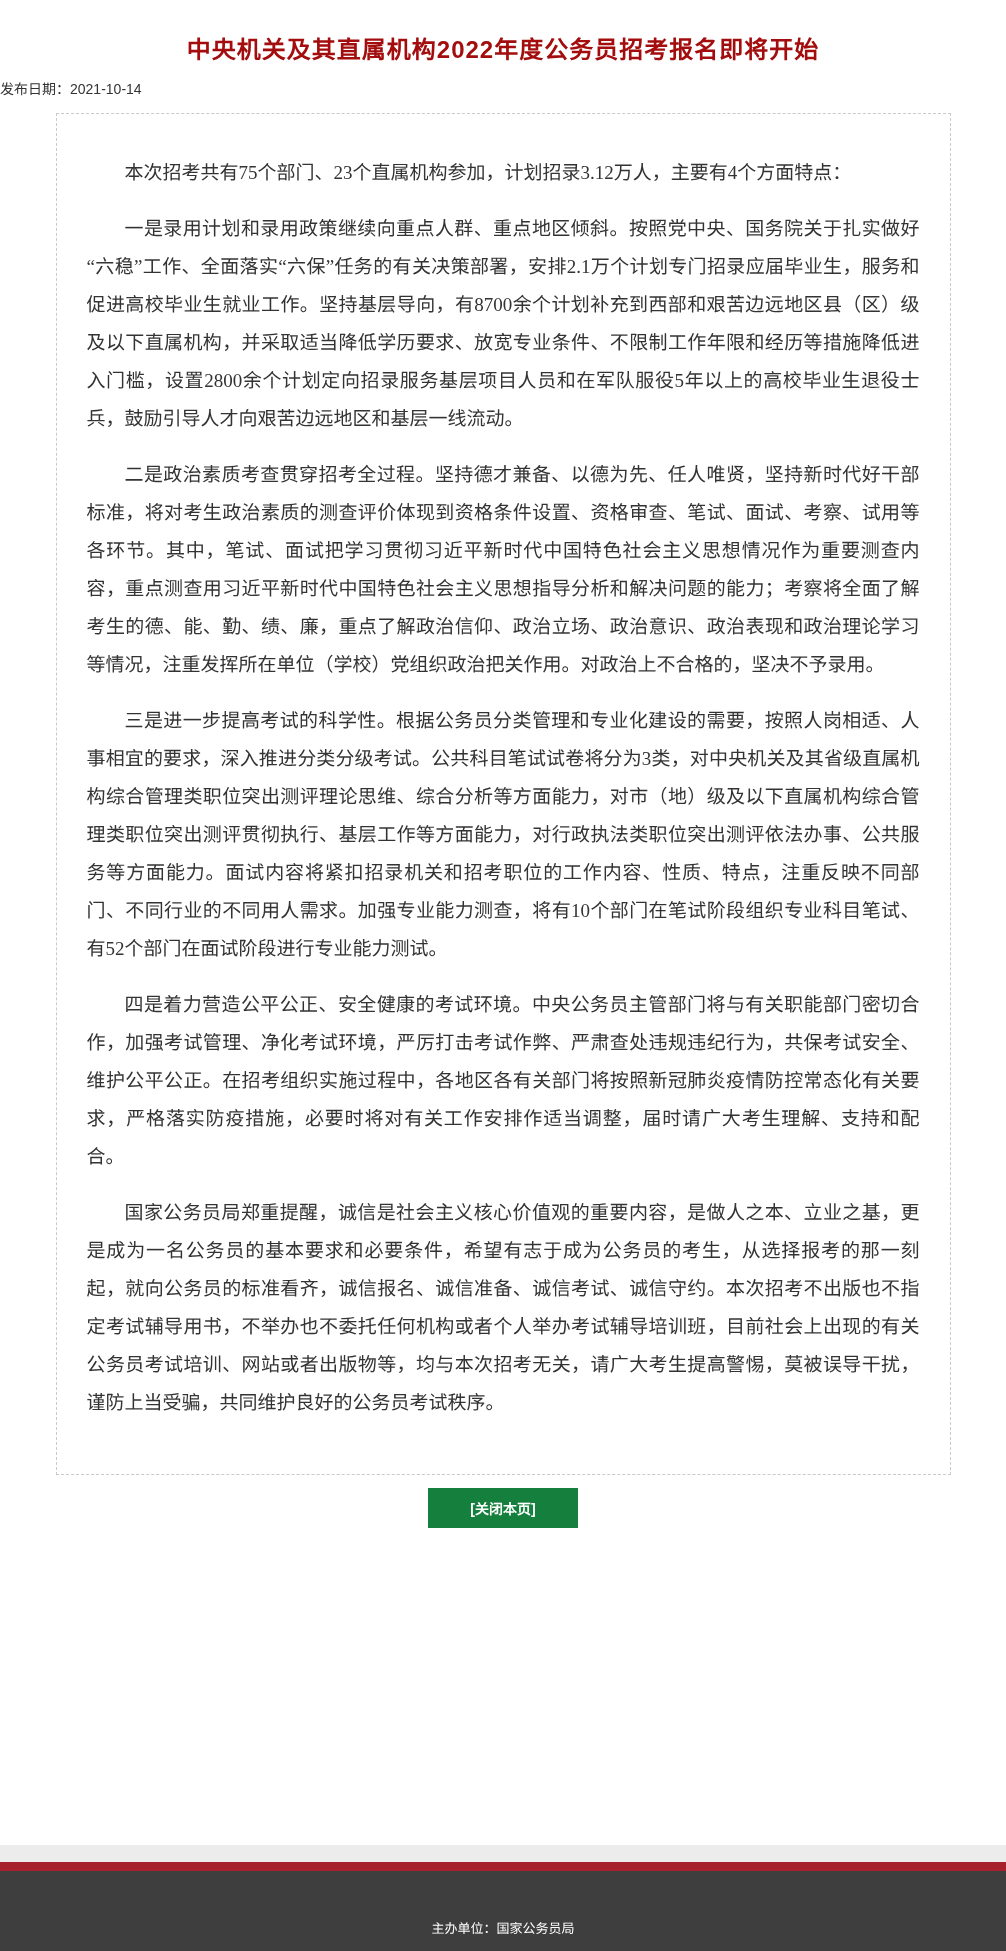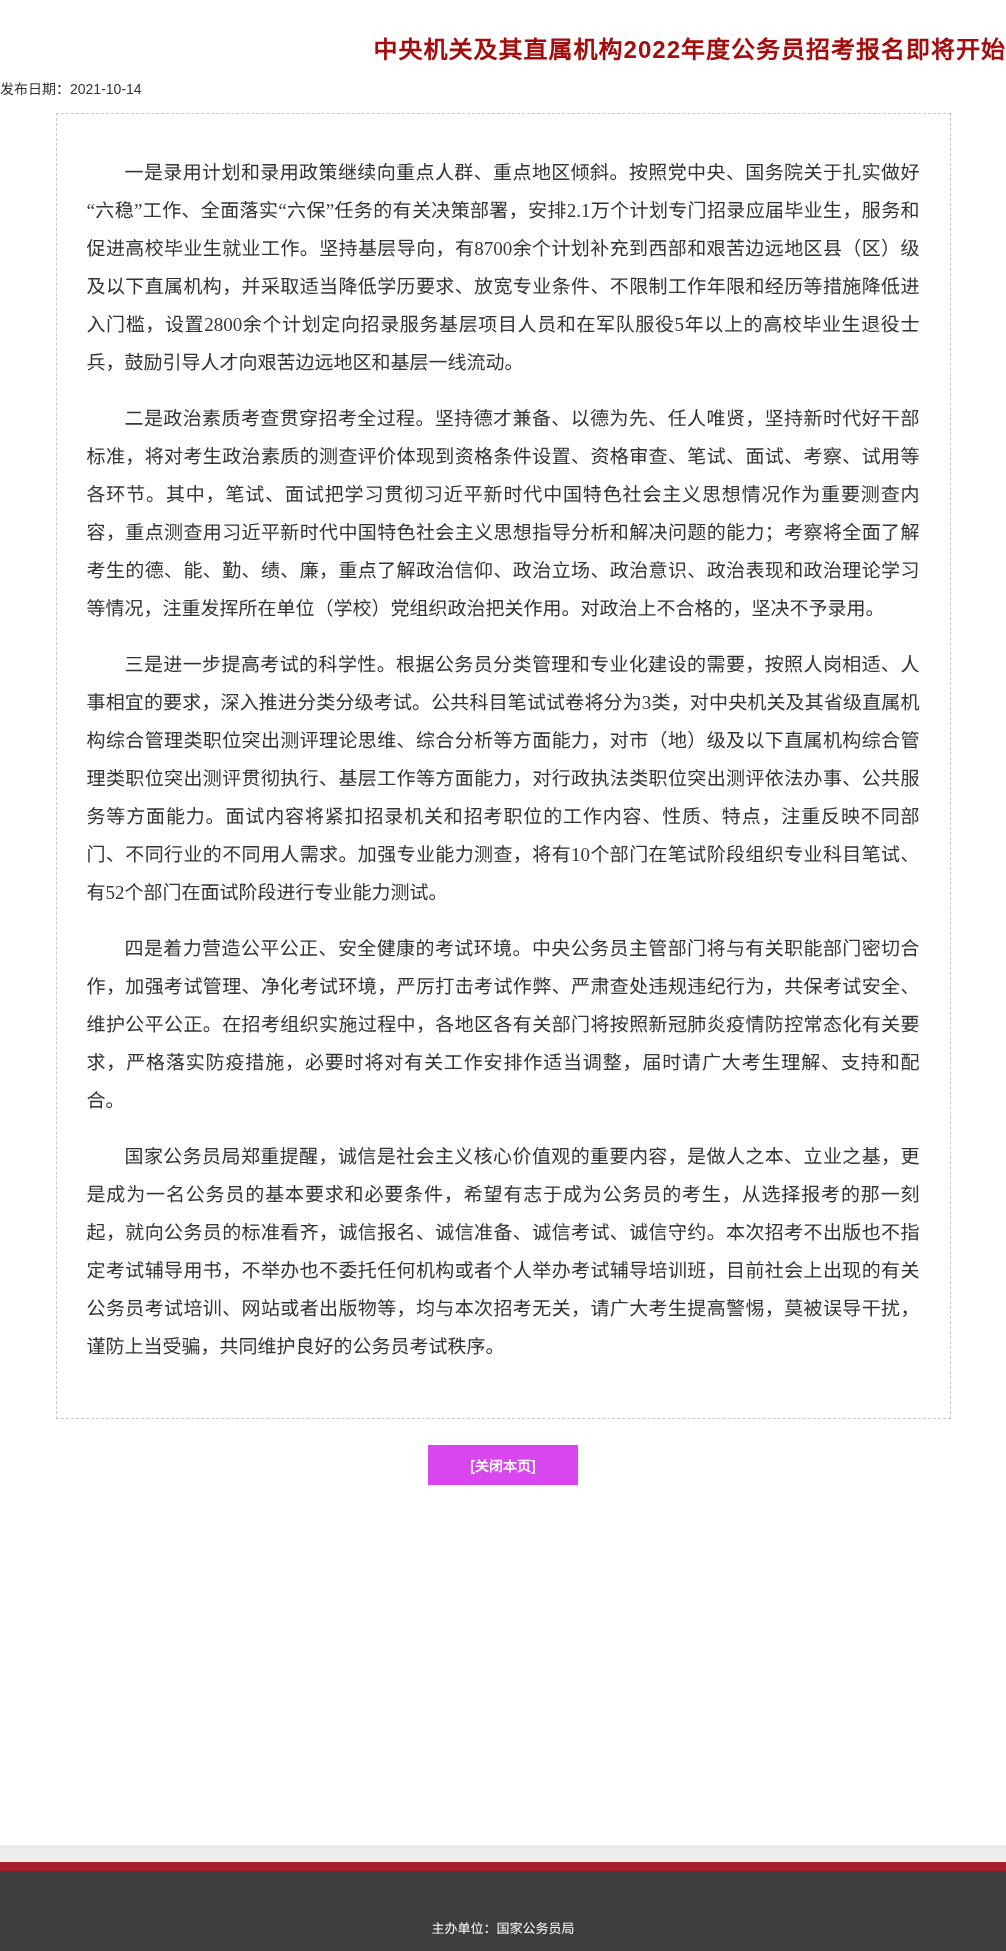--- a/index.html
+++ b/index.html
@@ -12,21 +12,21 @@
     min-height: 1951px;
     font-family: "Liberation Sans", sans-serif;
     display: flex;
     flex-direction: column;
   }
   .main {
     flex: 1 0 auto;
   }
   .page-title {
     margin: 30px auto 0;
-    text-align: right;
+    text-align: center;
     font-size: 24px;
     font-weight: bold;
     color: #a30d0d;
     letter-spacing: 1px;
     font-family: "Liberation Sans", sans-serif;
   }
   .pub-date {
     margin-top: 13px;
     text-align: left;
     font-size: 14px;
@@ -47,24 +47,24 @@
     color: #333333;
     text-align: justify;
     text-indent: 2em;
     font-family: "Liberation Serif", "DejaVu Serif", serif;
   }
   .content-box p:last-child {
     margin-bottom: 0;
   }
   .close-btn {
     display: block;
-    margin: 26px auto 20px;
+    margin: 13px auto 20px;
     width: 150px;
     height: 40px;
-    background: #d946ef;
+    background: #15803d;
     color: #ffffff;
     font-size: 14px;
     font-weight: bold;
     border: none;
     cursor: pointer;
     font-family: "Liberation Sans", sans-serif;
   }
   .footer-grayband {
     height: 17px;
     background: #ececec;
@@ -89,20 +89,21 @@
 </head>
 <body>
 
 <div class="main">
 
   <h1 class="page-title">中央机关及其直属机构2022年度公务员招考报名即将开始</h1>
 
   <div class="pub-date">发布日期：2021-10-14</div>
 
   <div class="content-box">
+    <p>本次招考共有75个部门、23个直属机构参加，计划招录3.12万人，主要有4个方面特点：</p>
     <p>一是录用计划和录用政策继续向重点人群、重点地区倾斜。按照党中央、国务院关于扎实做好“六稳”工作、全面落实“六保”任务的有关决策部署，安排2.1万个计划专门招录应届毕业生，服务和促进高校毕业生就业工作。坚持基层导向，有8700余个计划补充到西部和艰苦边远地区县（区）级及以下直属机构，并采取适当降低学历要求、放宽专业条件、不限制工作年限和经历等措施降低进入门槛，设置2800余个计划定向招录服务基层项目人员和在军队服役5年以上的高校毕业生退役士兵，鼓励引导人才向艰苦边远地区和基层一线流动。</p>
     <p>二是政治素质考查贯穿招考全过程。坚持德才兼备、以德为先、任人唯贤，坚持新时代好干部标准，将对考生政治素质的测查评价体现到资格条件设置、资格审查、笔试、面试、考察、试用等各环节。其中，笔试、面试把学习贯彻习近平新时代中国特色社会主义思想情况作为重要测查内容，重点测查用习近平新时代中国特色社会主义思想指导分析和解决问题的能力；考察将全面了解考生的德、能、勤、绩、廉，重点了解政治信仰、政治立场、政治意识、政治表现和政治理论学习等情况，注重发挥所在单位（学校）党组织政治把关作用。对政治上不合格的，坚决不予录用。</p>
     <p>三是进一步提高考试的科学性。根据公务员分类管理和专业化建设的需要，按照人岗相适、人事相宜的要求，深入推进分类分级考试。公共科目笔试试卷将分为3类，对中央机关及其省级直属机构综合管理类职位突出测评理论思维、综合分析等方面能力，对市（地）级及以下直属机构综合管理类职位突出测评贯彻执行、基层工作等方面能力，对行政执法类职位突出测评依法办事、公共服务等方面能力。面试内容将紧扣招录机关和招考职位的工作内容、性质、特点，注重反映不同部门、不同行业的不同用人需求。加强专业能力测查，将有10个部门在笔试阶段组织专业科目笔试、有52个部门在面试阶段进行专业能力测试。</p>
     <p>四是着力营造公平公正、安全健康的考试环境。中央公务员主管部门将与有关职能部门密切合作，加强考试管理、净化考试环境，严厉打击考试作弊、严肃查处违规违纪行为，共保考试安全、维护公平公正。在招考组织实施过程中，各地区各有关部门将按照新冠肺炎疫情防控常态化有关要求，严格落实防疫措施，必要时将对有关工作安排作适当调整，届时请广大考生理解、支持和配合。</p>
     <p>国家公务员局郑重提醒，诚信是社会主义核心价值观的重要内容，是做人之本、立业之基，更是成为一名公务员的基本要求和必要条件，希望有志于成为公务员的考生，从选择报考的那一刻起，就向公务员的标准看齐，诚信报名、诚信准备、诚信考试、诚信守约。本次招考不出版也不指定考试辅导用书，不举办也不委托任何机构或者个人举办考试辅导培训班，目前社会上出现的有关公务员考试培训、网站或者出版物等，均与本次招考无关，请广大考生提高警惕，莫被误导干扰，谨防上当受骗，共同维护良好的公务员考试秩序。</p>
   </div>
 
   <button class="close-btn">[关闭本页]</button>
 
 </div>

